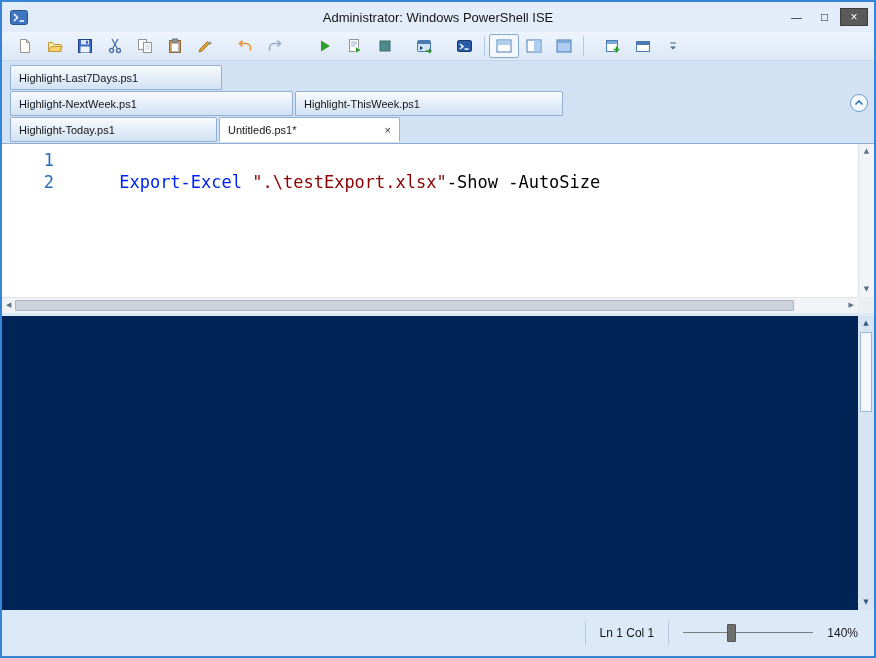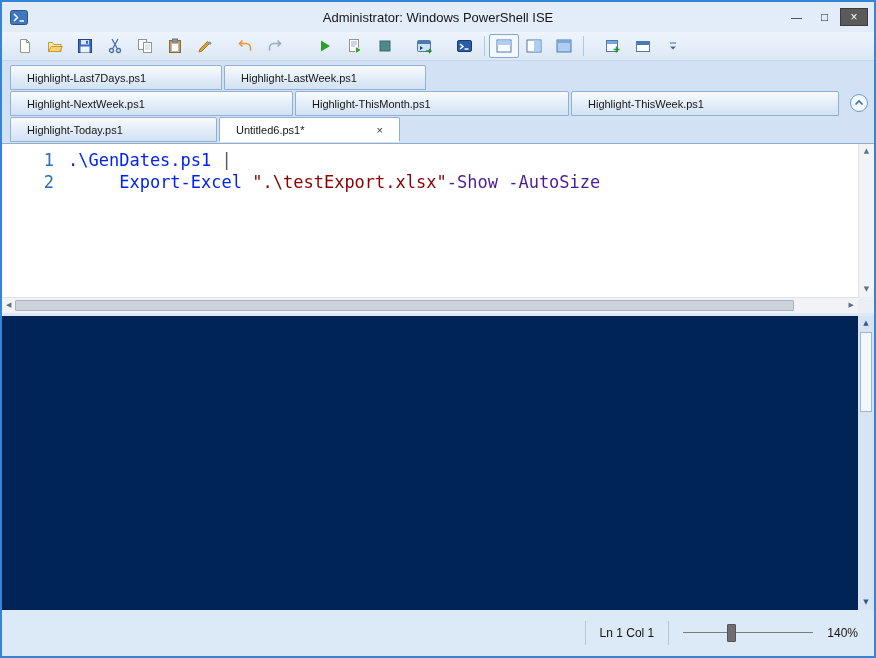--- a/index.html
+++ b/index.html
@@ -22,35 +22,35 @@
   
   .toolbar { height:29px; display:flex; align-items:center; padding-left:8px; background:linear-gradient(#eef4fc,#dce8f6); border-bottom:1px solid #c2d6ec; flex:none; }
   .tbtn { width:30px; height:24px; display:flex; align-items:center; justify-content:center; border:1px solid transparent; border-radius:2px; }
   .tbtn.pressed { border-color:#86a8cc; background:#f3f8fd; }
   .tsep { width:1px; height:20px; background:#b4c9e0; margin:0 4px; flex:none; }
   .tgap { width:10px; flex:none; }
 
   
   .tabstrip { background:#d2e2f4; padding:4px 30px 0 8px; position:relative; flex:none; }
   .tabrow { display:flex; gap:2px; height:25px; margin-bottom:1px; }
-  .tab { border:1px solid #92b0d2; background:linear-gradient(#f8fbfe,#e2ecf8 55%,#d2e2f2); border-radius:2px 2px 0 0; font-size:11px; color:#151515; display:flex; align-items:center; padding:0 16px; overflow:hidden; white-space:nowrap; flex:none; }
+  .tab { border:1px solid #92b0d2; background:linear-gradient(#f8fbfe,#e2ecf8 55%,#d2e2f2); border-radius:2px 2px 0 0; font-size:11px; color:#151515; display:flex; align-items:center; padding:0 8px; overflow:hidden; white-space:nowrap; flex:none; }
   .tab.active { background:#fff; border-bottom-color:#fff; }
   .tab-close { margin-left:auto; color:#333; font-size:11px; padding-left:8px; }
   .tab-scroll-btn { position:absolute; right:6px; top:33px; width:18px; height:18px; border-radius:50%; background:#f4f9fe; border:1px solid #6f9cc8; display:flex; align-items:center; justify-content:center; }
 
   
   .editor { height:170px; background:#fff; position:relative; border-top:1px solid #8fadd0; flex:none; }
   .code-area { position:absolute; inset:0 16px 16px 0; overflow:hidden; padding-top:5px; }
   .code-line { display:flex; font-family:"DejaVu Sans Mono","Liberation Mono",monospace; font-size:17px; line-height:22px; }
   .ln { width:52px; text-align:right; margin-right:14px; color:#2b6cb5; flex:none; }
   .code-text { white-space:pre; }
   .code-text span { white-space:pre; }
   .seg-command { color:#0023f5; }
   .seg-string { color:#8b0000; }
-  .seg-parameter { color:#4c1d95; }
+  .seg-parameter { color:#000000; }
   .seg-operator { color:#555; }
   .seg-plain { color:#000; }
 
   .vscroll { position:absolute; top:0; right:0; bottom:16px; width:16px; background:#f1f3f6; border-left:1px solid #dfe3e8; display:flex; flex-direction:column; justify-content:space-between; align-items:center; }
   .hscroll { position:absolute; left:0; right:16px; bottom:0; height:16px; background:#f1f3f6; border-top:1px solid #dfe3e8; display:flex; align-items:center; }
   .scorner { position:absolute; right:0; bottom:0; width:16px; height:16px; background:#eceef1; }
   .sarrow { font-size:7px; color:#5f7187; padding:4px; line-height:1; font-family:"DejaVu Sans",sans-serif; }
   .hthumb { height:11px; width:91%; background:#cdd3da; border:1px solid #a9b2bd; border-radius:1px; }
 
   
@@ -231,30 +231,24 @@
           <path d="M2 7.5l3 3 3-3z" fill="#4a6a8a"></path>
         </svg>
       </div>
   </div>
 
   <div class="tabstrip">
     <div class="tabrow">
       <div class="tab" style="width:212px">
           <span>Highlight-Last7Days.ps1</span>
         </div>
-      <div class="tab" style="width:202px">
-          <span>Highlight-LastWeek.ps1</span>
-        </div>
     </div>
     <div class="tabrow">
       <div class="tab" style="width:283px">
           <span>Highlight-NextWeek.ps1</span>
-        </div>
-      <div class="tab" style="width:274px">
-          <span>Highlight-ThisMonth.ps1</span>
         </div>
       <div class="tab" style="width:268px">
           <span>Highlight-ThisWeek.ps1</span>
         </div>
     </div>
     <div class="tabrow">
       <div class="tab" style="width:207px">
           <span>Highlight-Today.ps1</span>
         </div>
       <div class="tab active" style="width:181px">
@@ -266,21 +260,20 @@
       <svg width="10" height="8">
           <path d="M1.5 5.5L5 2l3.5 3.5" fill="none" stroke="#2f74b5" stroke-width="1.6"></path>
         </svg>
     </div>
   </div>
 
   <div class="editor">
     <div class="code-area">
       <div class="code-line">
         <span class="ln">1</span>
-        <span class="code-text"><span class="seg-command">.\GenDates.ps1</span><span class="seg-plain"> </span><span class="seg-operator">|</span></span>
       </div>
       <div class="code-line">
         <span class="ln">2</span>
         <span class="code-text"><span class="seg-plain">     </span><span class="seg-command">Export-Excel</span><span class="seg-plain"> </span><span class="seg-string">".\testExport.xlsx"</span><span class="seg-parameter">-Show</span><span class="seg-plain"> </span><span class="seg-parameter">-AutoSize</span></span>
       </div>
     </div>
     <div class="vscroll">
       <span class="sarrow">▲</span>
       <span class="sarrow">▼</span>
     </div>

